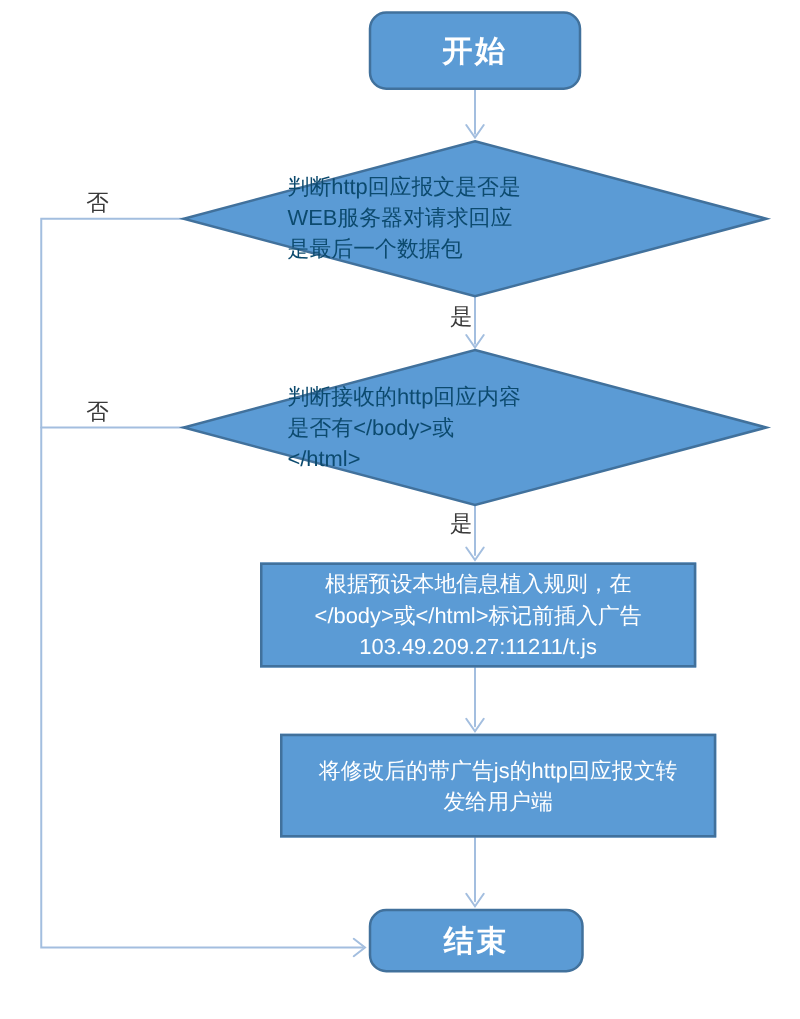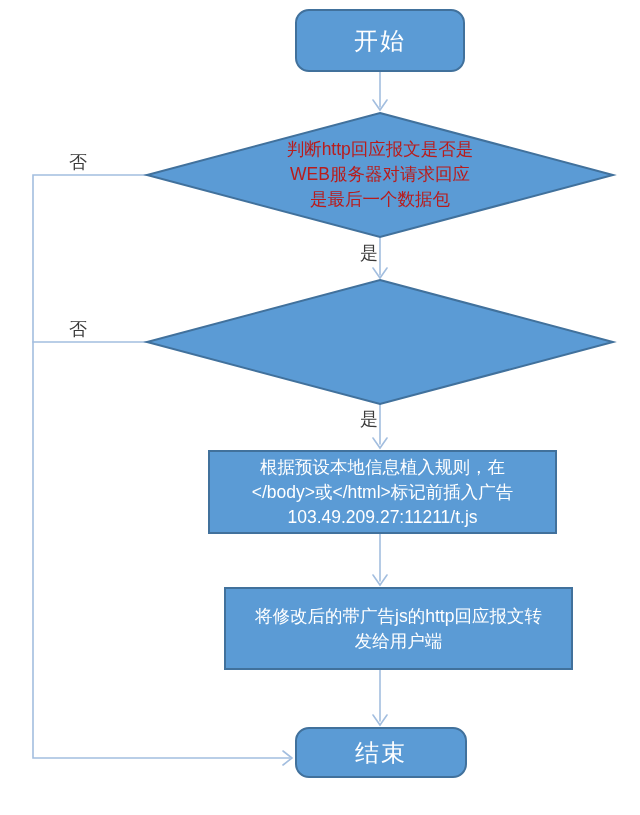--- a/index.html
+++ b/index.html
@@ -21,39 +21,40 @@
   .terminator {
     position: absolute;
     background: #5B9BD5;
     border: 2px solid #41719C;
     border-radius: 14px;
     color: #ffffff;
     display: flex; align-items: center; justify-content: center;
     font-size: 24px;
     letter-spacing: 2px;
     box-sizing: border-box;
+    font-weight: bold;
   }
   .process {
     position: absolute;
     background: #5B9BD5;
     border: 2px solid #41719C;
     color: #ffffff;
     display: flex; align-items: center; justify-content: center;
     text-align: center;
     font-size: 17.5px;
     line-height: 25px;
     white-space: pre-line;
     box-sizing: border-box;
     padding: 2px 10px;
   }
   .diamond-text {
     position: absolute;
     width: 300px;
-    color: #b91c1c;
-    text-align: center;
+    color: #0c4a6e;
+    text-align: left;
     font-size: 17.5px;
     line-height: 25px;
     white-space: pre-line;
     pointer-events: none;
   }
   .edge-label {
     position: absolute;
     width: 40px;
     color: #3a3a3a;
     font-size: 18px;
@@ -90,20 +91,23 @@
   </svg>
 
   <div class="terminator" style="left:295px; top:9px; width:170px; height:63px;">
     <span>开始</span>
   </div>
 
   <div class="diamond-text" style="left:230px; top:137px;">判断http回应报文是否是
 WEB服务器对请求回应
 是最后一个数据包</div>
 
+  <div class="diamond-text" style="left:230px; top:305px;">判断接收的http回应内容
+是否有&lt;/body&gt;或
+&lt;/html&gt;</div>
 
   <div class="process" style="left:208px; top:450px; width:349px; height:84px;">
     <span>根据预设本地信息植入规则，在
 &lt;/body&gt;或&lt;/html&gt;标记前插入广告
 103.49.209.27:11211/t.js</span>
   </div>
 
   <div class="process" style="left:208px; top:587px; width:349px; height:83px;margin-left:16px;">
     <span>将修改后的带广告js的http回应报文转
 发给用户端</span>

